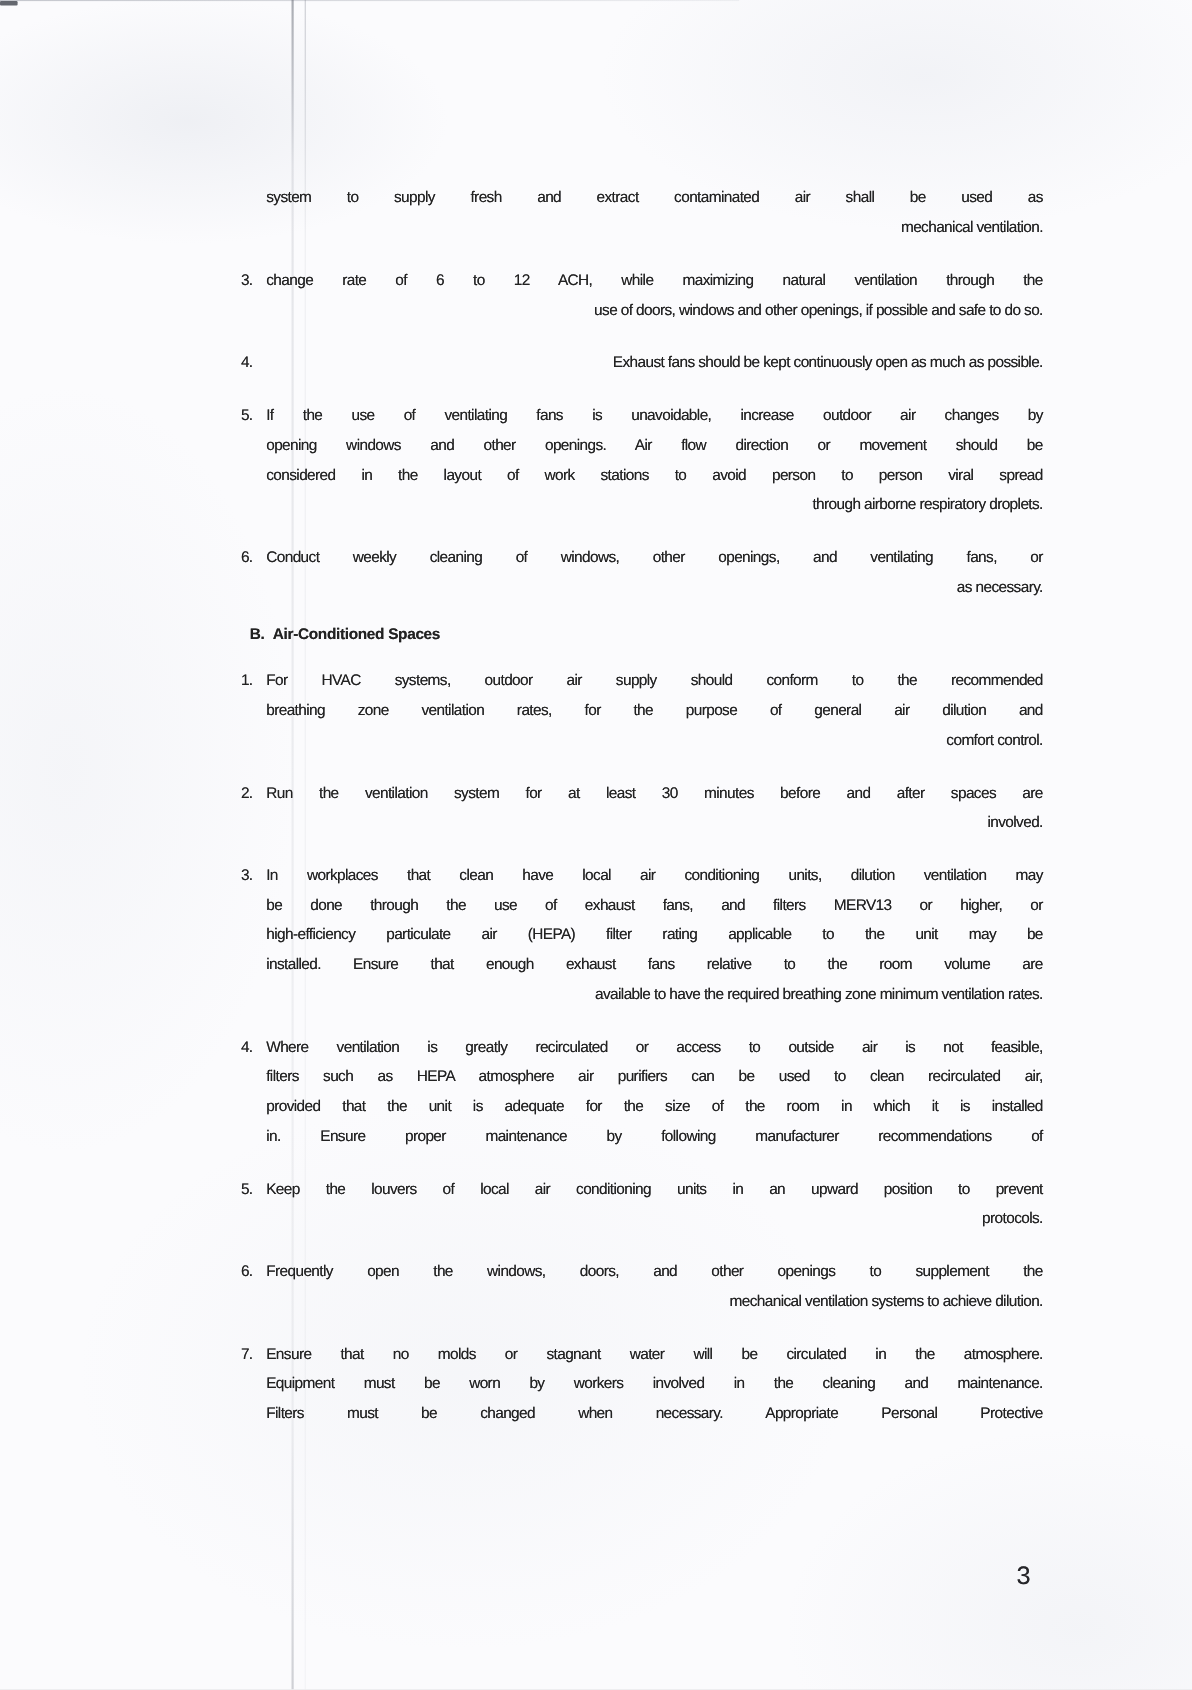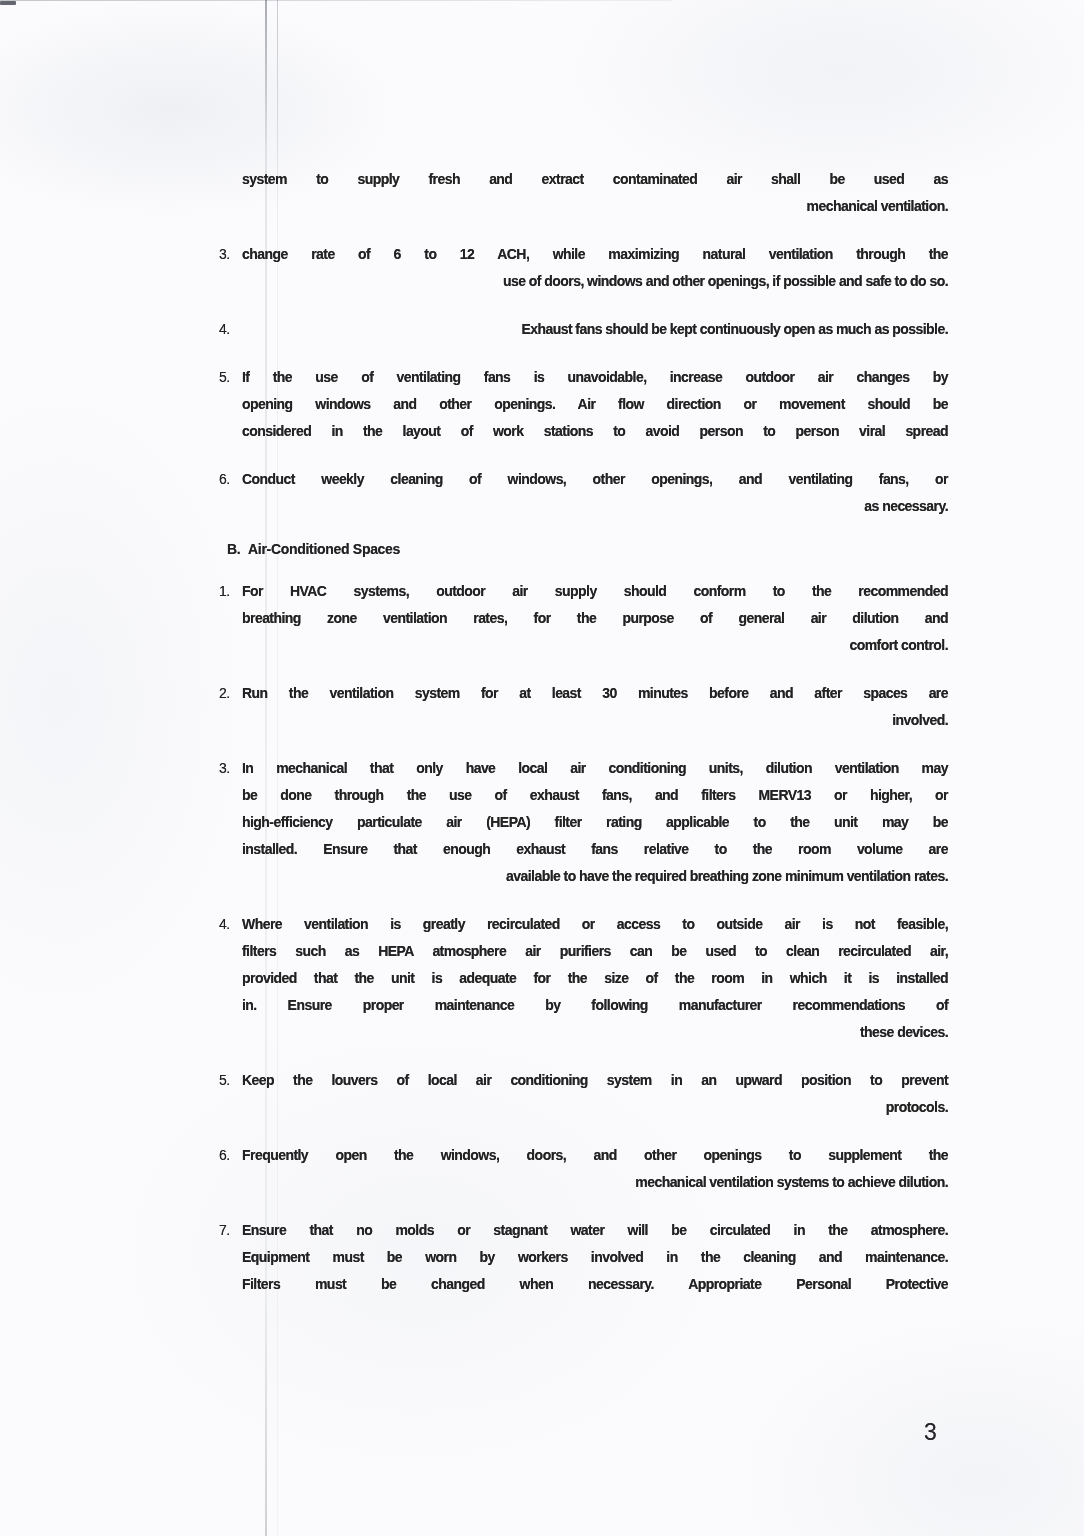--- a/index.html
+++ b/index.html
@@ -67,21 +67,20 @@
     display: flex;
     margin-bottom: 21px;
   }
   .num {
     width: 23px;
     flex: none;
   }
   .txt {
     width: 706px;
     flex: none;
-    font-weight: bold;
   }
   .line { text-align: right; }
   .jl {
     text-align: justify;
     text-align-last: justify;
   }
   .section-heading {
     display: flex;
     font-weight: 700;
     margin: -5px 0 15px 0;
@@ -138,20 +137,21 @@
           <div class="line">Exhaust fans should be kept continuously open as much as possible.</div>
         </div>
       </div>
 
     <div class="item">
         <div class="num">5.</div>
         <div class="txt">
           <div class="line jl">If the use of ventilating fans is unavoidable, increase outdoor air changes by</div>
           <div class="line jl">opening windows and other openings. Air flow direction or movement should be</div>
           <div class="line jl">considered in the layout of work stations to avoid person to person viral spread</div>
+          <div class="line">through airborne respiratory droplets.</div>
         </div>
       </div>
 
     <div class="item">
         <div class="num">6.</div>
         <div class="txt">
           <div class="line jl">Conduct weekly cleaning of windows, other openings, and ventilating fans, or</div>
           <div class="line">as necessary.</div>
         </div>
       </div>
@@ -174,43 +174,42 @@
         <div class="num">2.</div>
         <div class="txt">
           <div class="line jl">Run the ventilation system for at least 30 minutes before and after spaces are</div>
           <div class="line">involved.</div>
         </div>
       </div>
 
     <div class="item">
         <div class="num">3.</div>
         <div class="txt">
-          <div class="line jl">In mechanical that only have local air conditioning units, dilution ventilation may</div>
+          <div class="line jl">In workplaces that clean have local air conditioning units, dilution ventilation may</div>
           <div class="line jl">be done through the use of exhaust fans, and filters MERV13 or higher, or</div>
           <div class="line jl">high-efficiency particulate air (HEPA) filter rating applicable to the unit may be</div>
           <div class="line jl">installed. Ensure that enough exhaust fans relative to the room volume are</div>
           <div class="line">available to have the required breathing zone minimum ventilation rates.</div>
         </div>
       </div>
 
     <div class="item">
         <div class="num">4.</div>
         <div class="txt">
           <div class="line jl">Where ventilation is greatly recirculated or access to outside air is not feasible,</div>
           <div class="line jl">filters such as HEPA atmosphere air purifiers can be used to clean recirculated air,</div>
           <div class="line jl">provided that the unit is adequate for the size of the room in which it is installed</div>
           <div class="line jl">in. Ensure proper maintenance by following manufacturer recommendations of</div>
-          <div class="line">these devices.</div>
         </div>
       </div>
 
     <div class="item">
         <div class="num">5.</div>
         <div class="txt">
-          <div class="line jl">Keep the louvers of local air conditioning system in an upward position to prevent</div>
+          <div class="line jl">Keep the louvers of local air conditioning units in an upward position to prevent</div>
           <div class="line">protocols.</div>
         </div>
       </div>
 
     <div class="item">
         <div class="num">6.</div>
         <div class="txt">
           <div class="line jl">Frequently open the windows, doors, and other openings to supplement the</div>
           <div class="line">mechanical ventilation systems to achieve dilution.</div>
         </div>

